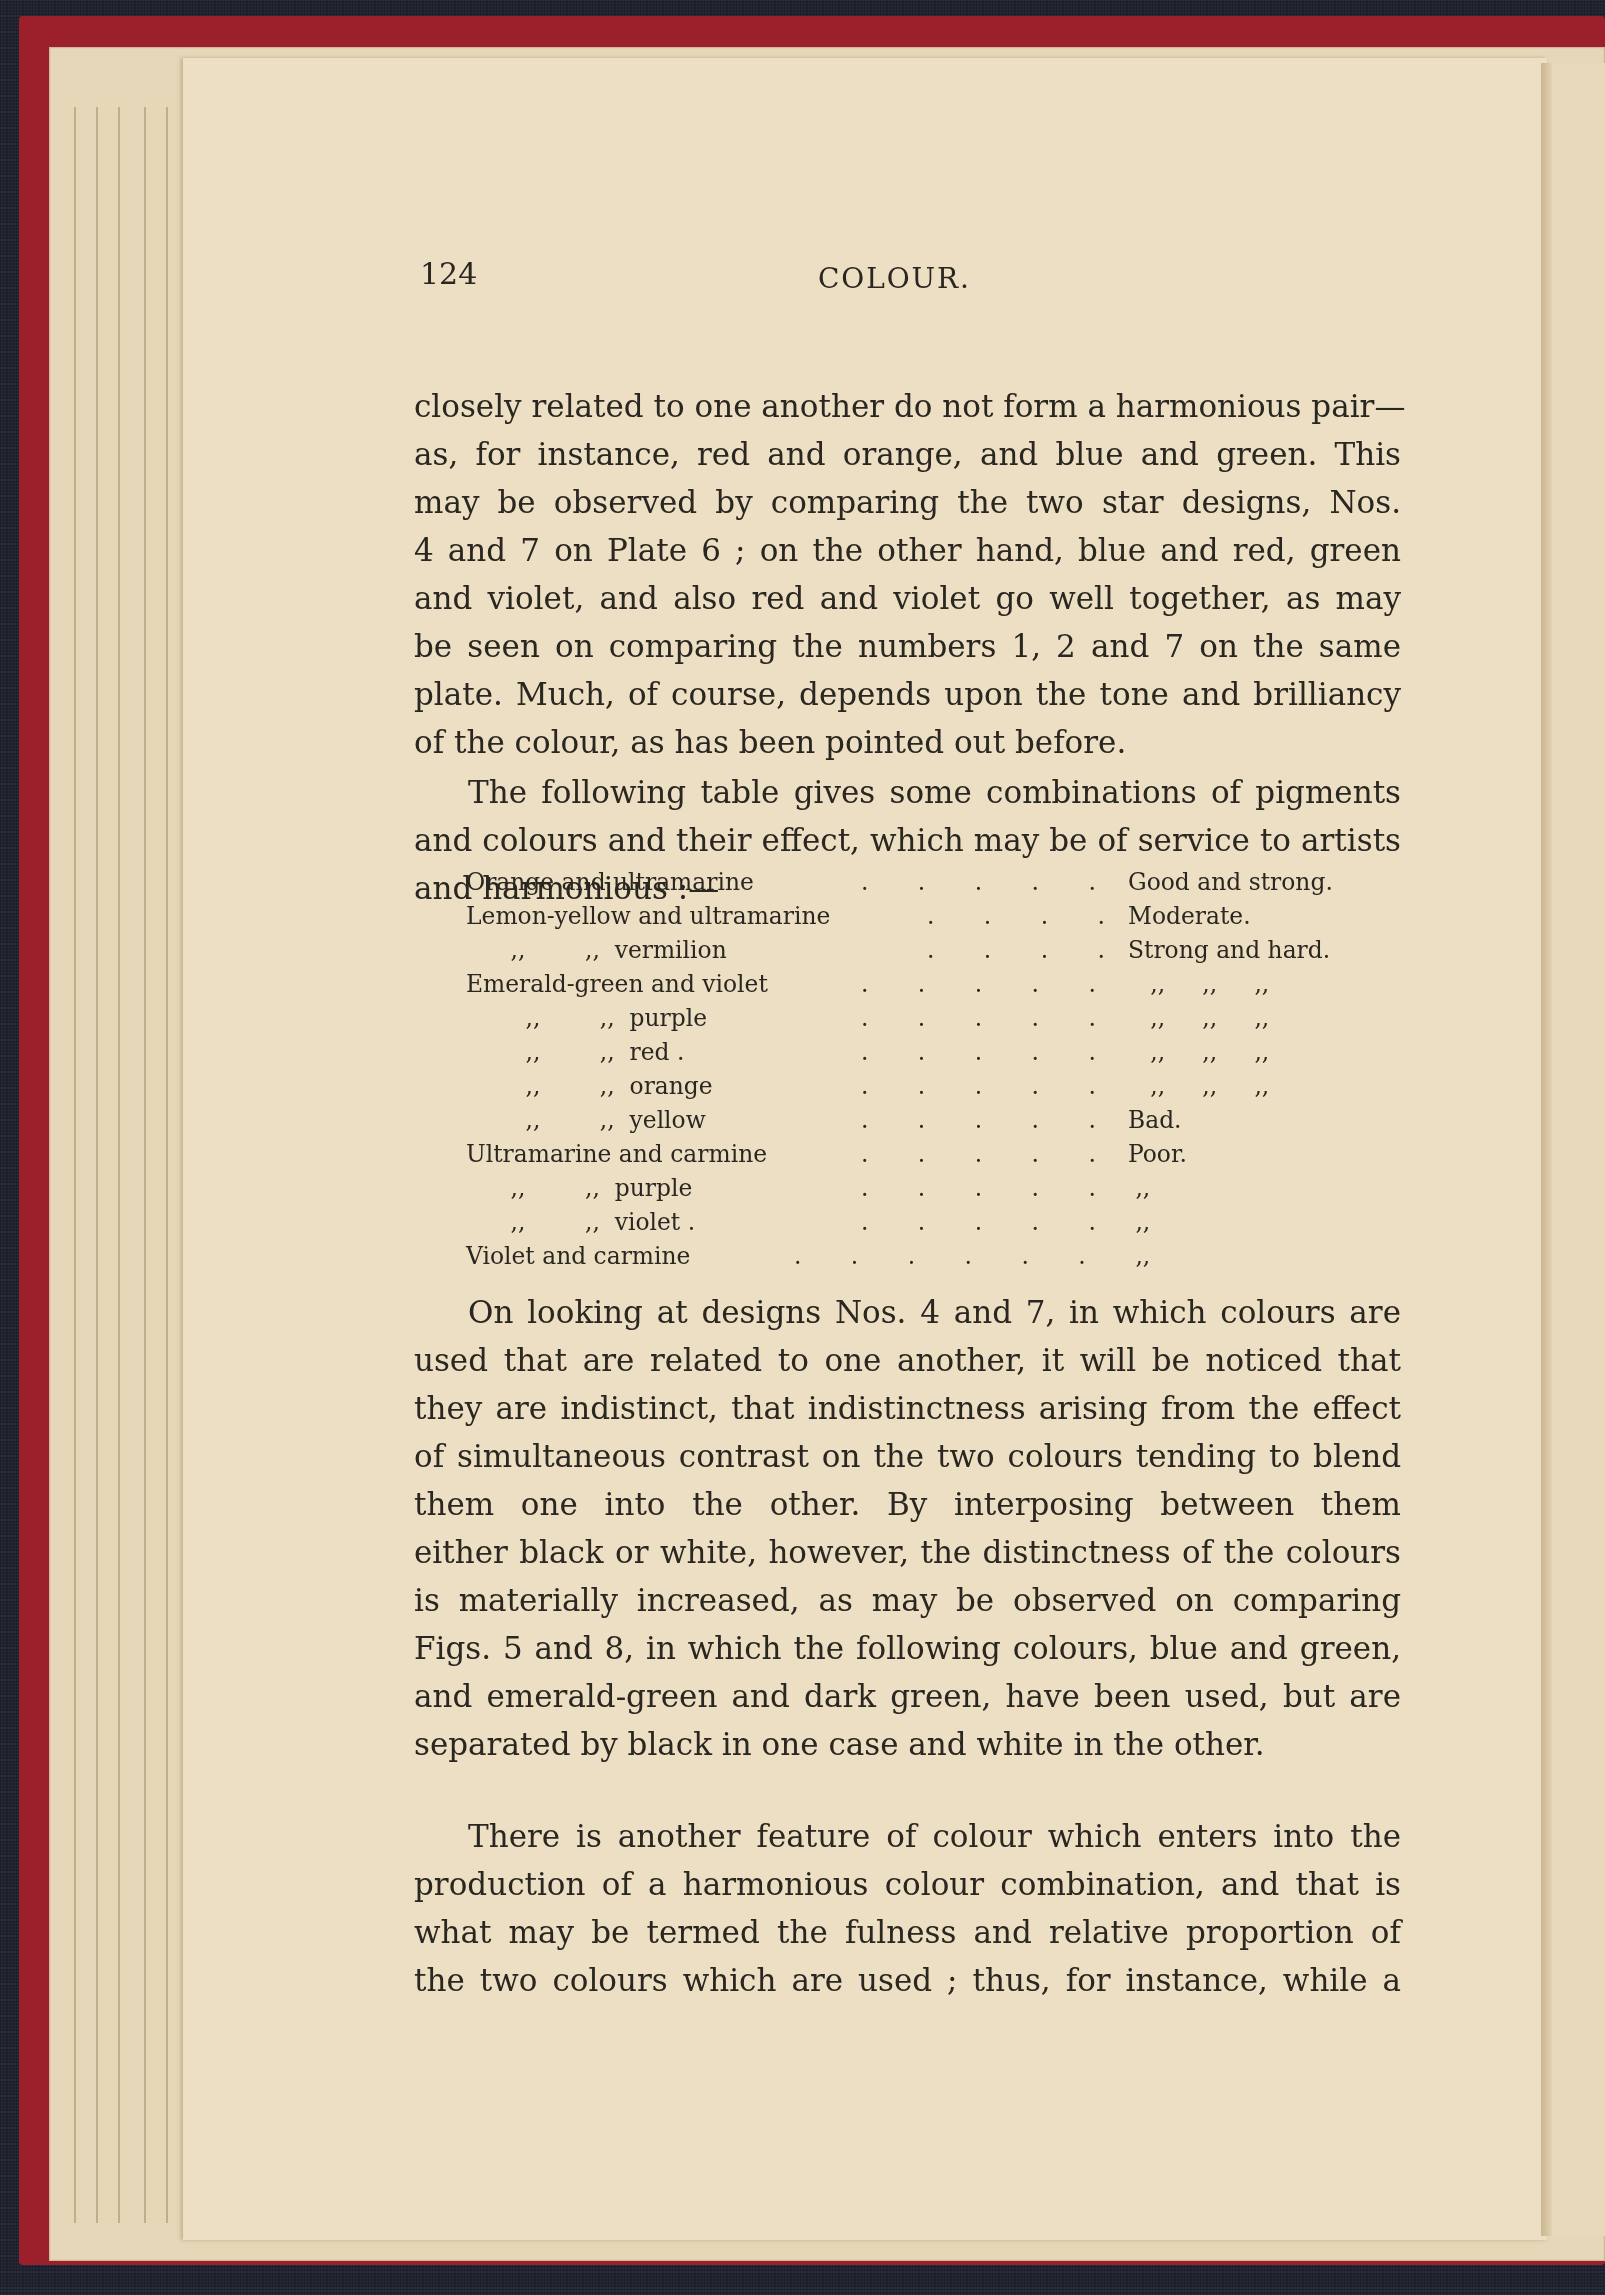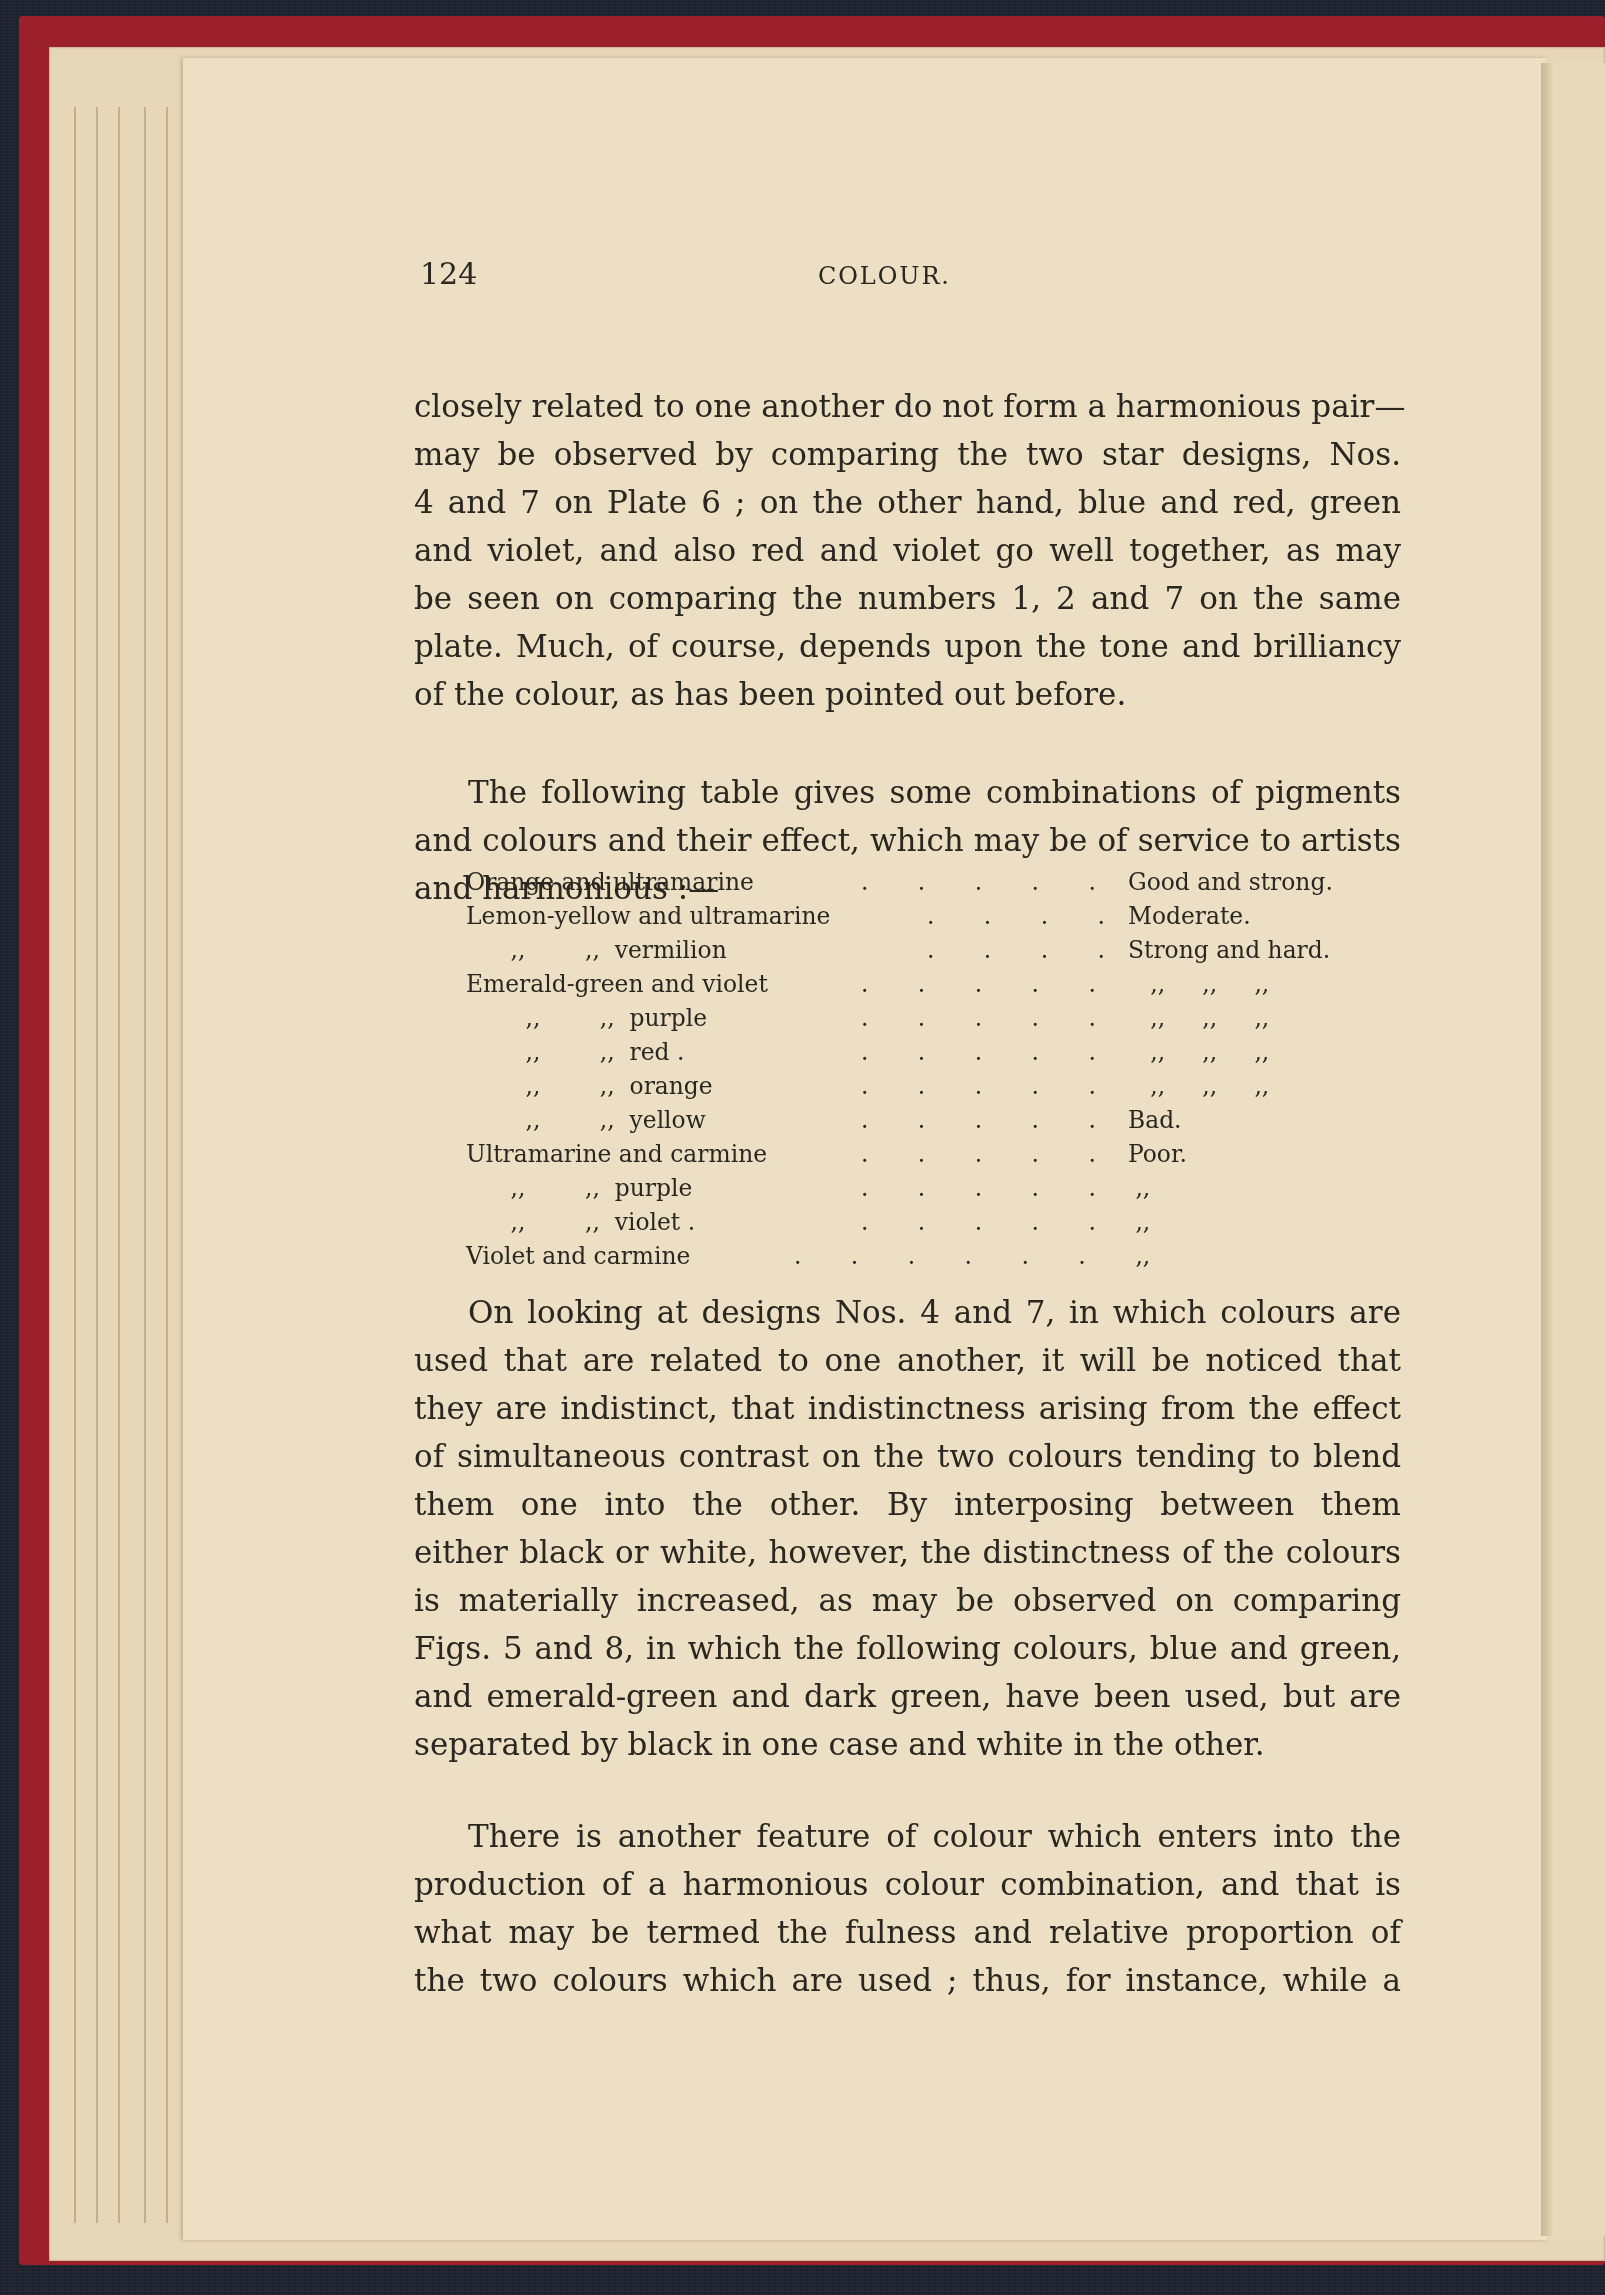--- a/index.html
+++ b/index.html
@@ -32,21 +32,21 @@
   }
   .next-page {
     position:absolute; left:1553px; top:63px; width:52px; height:2173px;
     background:#e8d9bb;
   }
   .text { color:#2a2620; }
   .header {
     position:absolute; left:414px; top:256px; width:987px; height:51px;
   }
   .page-number { position:absolute; left:0; top:0; font-size:30px;margin-left:6px; }
-  .running-head { position:absolute; left:404px; top:6.3px; font-size:24px; letter-spacing:1.9px; }
+  .running-head { position:absolute; left:404px; top:6.3px; font-size:28px; letter-spacing:1.9px; }
   .body-block {
     position:absolute; left:414px; width:987px;
     font-size:31px; line-height:48px; text-align:justify;
     text-align-last:justify;
     margin-top:48px;
   }
   .body-block .line { display:block; white-space:nowrap; text-align:justify; text-align-last:justify; height:48px; }
   .line.last { text-align-last:left; }
   .line.indent { padding-left:54px; }
   .table {
@@ -74,20 +74,21 @@
 <div class="gutter"></div>
 <div class="next-page"></div>
 
 <div class="header text">
   <span class="page-number">124</span>
   <span class="running-head">COLOUR.</span>
 </div>
 
 <div class="body-block text" style="top:334px">
   <span class="line">closely related to one another do not form a harmonious pair—</span>
+  <span class="line">as, for instance, red and orange, and blue and green.  This</span>
   <span class="line">may be observed by comparing the two star designs, Nos.</span>
   <span class="line">4 and 7 on Plate 6 ; on the other hand, blue and red, green</span>
   <span class="line">and violet, and also red and violet go well together, as may</span>
   <span class="line">be seen on comparing the numbers 1, 2 and 7 on the same</span>
   <span class="line">plate.  Much, of course, depends upon the tone and brilliancy</span>
   <span class="line last">of the colour, as has been pointed out before.</span>
 </div>
 
 <div class="body-block text" style="top:720px">
   <span class="line indent">The following table gives some combinations of pigments</span>

